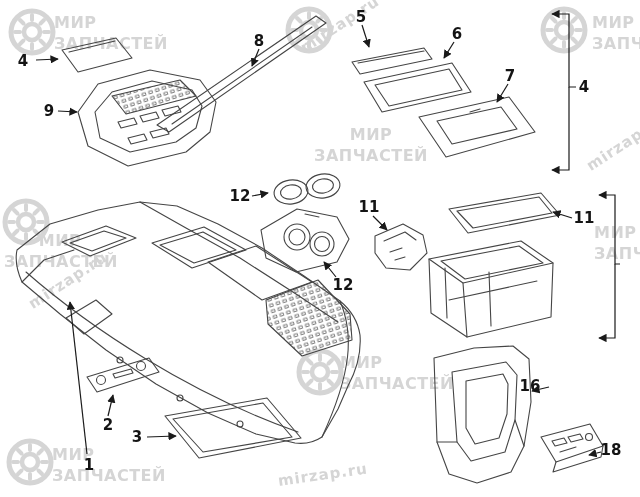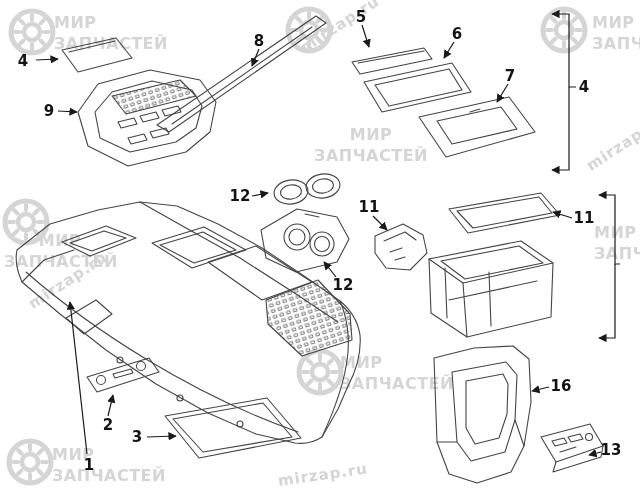--- a/index.html
+++ b/index.html
@@ -276,17 +276,17 @@
     <div class="callout" style="left:457px;top:34px">6</div>
     <div class="callout" style="left:510px;top:76px">7</div>
     <div class="callout" style="left:259px;top:41px">8</div>
     <div class="callout" style="left:49px;top:111px">9</div>
     <div class="callout" style="left:23px;top:61px">4</div>
     <div class="callout" style="left:343px;top:285px">12</div>
     <div class="callout" style="left:240px;top:196px">12</div>
     <div class="callout" style="left:664px;top:264px">13</div>
     <div class="callout" style="left:584px;top:218px">11</div>
     <div class="callout" style="left:369px;top:207px">11</div>
-    <div class="callout" style="left:561px;top:386px">16</div>
-    <div class="callout" style="left:611px;top:450px">13</div>
+    <div class="callout" style="left:530px;top:386px">16</div>
+    <div class="callout" style="left:611px;top:450px">18</div>
   </div>
 
 </div>
 
 </body></html>

